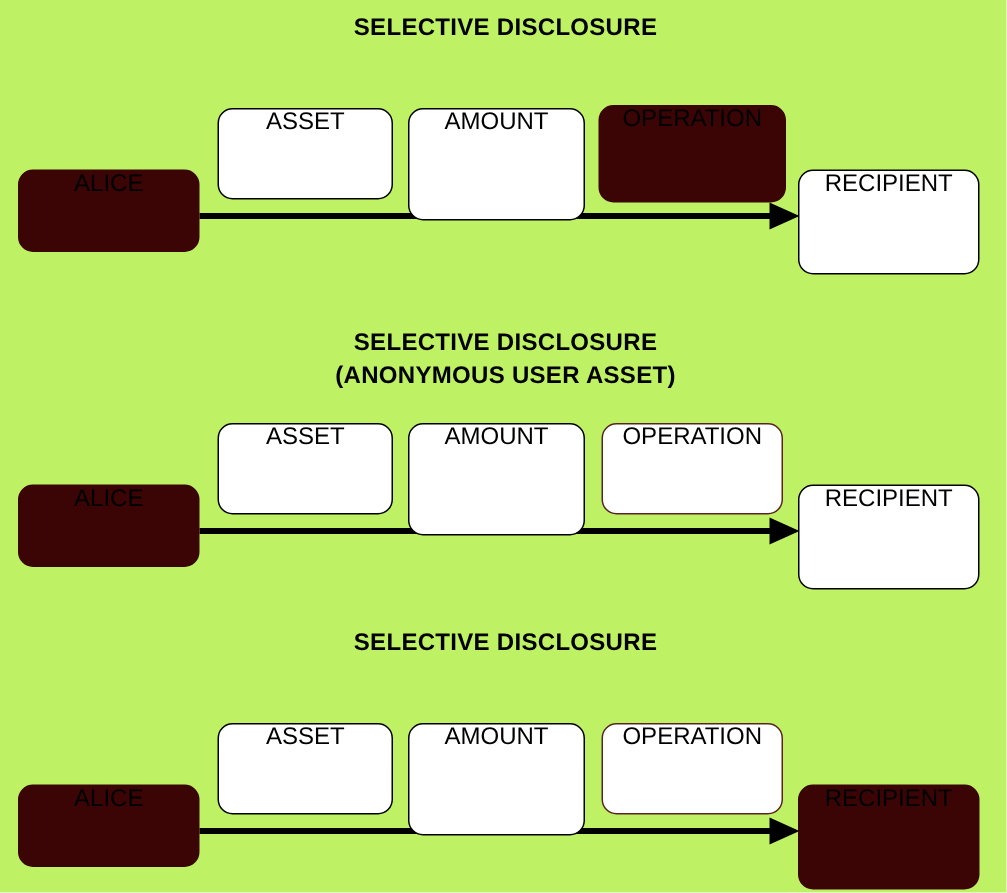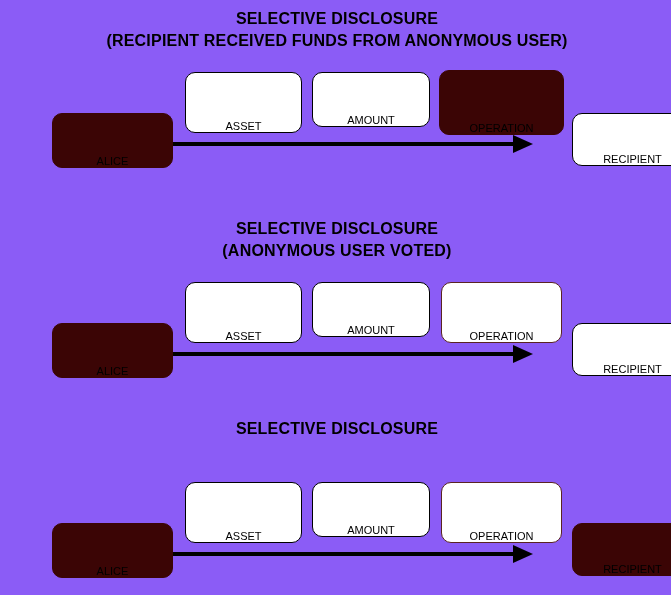--- a/index.html
+++ b/index.html
@@ -3,21 +3,21 @@
 <meta charset="utf-8">
 <style>
   * { margin: 0; padding: 0; box-sizing: border-box; }
   html, body { background: #ffffff; }
   body { font-family: "Liberation Sans", sans-serif; color: #000000; }
 
   .canvas {
     position: relative;
     width: 671px;
     height: 595px;
-    background: #8b5cf6;
+    background: #bef264;
     overflow: hidden;
   }
 
   .panel { position: absolute; left: 0; width: 671px; height: 200px; }
   .panel.p1 { top: 0; }
   .panel.p2 { top: 210px; }
   .panel.p3 { top: 410px; }
 
   .title {
     position: absolute;
@@ -29,37 +29,36 @@
     font-size: 16px;
     line-height: 22px;
     letter-spacing: 0.2px;
     color: #000000;
   }
 
   .node {
     position: absolute;
     border-radius: 10px;
     display: flex;
-    align-items: flex-end;
+    align-items: flex-start;
     justify-content: center;
-    font-size: 11px;
+    font-size: 16px;
     color: #000000;
     text-align: center;
-    margin-left: 40px;
   }
   .node.light   { background: #ffffff; border: 1px solid #000000; }
   .node.dark    { background: #3b0505; border: 1px solid #3b0505; }
   .node.outline { background: #ffffff; border: 1px solid #5a2422; }
 
   .alice     { left: 12px;  top: 113px; width: 121px; height: 55px; }
   .asset     { left: 145px; top: 72px;  width: 117px; height: 61px; }
-  .amount    { left: 272px; top: 72px;  width: 118px; height: 55px; }
+  .amount    { left: 272px; top: 72px;  width: 118px; height: 75px; }
   .operation { left: 401px; top: 72px;  width: 121px; height: 61px; }
   .operation.dark { left: 399px; top: 70px; width: 125px; height: 65px; }
-  .recipient { left: 532px; top: 113px; width: 121px; height: 53px; }
+  .recipient { left: 532px; top: 113px; width: 121px; height: 70px; }
 
   .arrow { position: absolute; left: 133px; top: 135px; width: 400px; height: 18px; }
   .arrow .shaft {
     position: absolute; left: 0; top: 7px;
     width: 384px; height: 4px; background: #000000;
   }
   .arrow .head {
     position: absolute; right: 0; top: 0;
     width: 0; height: 0;
     border-left: 20px solid #000000;
@@ -68,21 +67,20 @@
   }
 </style>
 </head>
 <body>
 
 <div class="canvas">
 
   <section class="panel p1">
     <div class="title">
       <div>SELECTIVE DISCLOSURE</div>
-      <div>(RECIPIENT RECEIVED FUNDS FROM ANONYMOUS USER)</div>
     </div>
     <div class="arrow">
       <div class="shaft"></div>
       <div class="head"></div>
     </div>
     <div class="node dark alice">
       <span>ALICE</span>
     </div>
     <div class="node light asset">
       <span>ASSET</span>
@@ -94,21 +92,21 @@
       <span>OPERATION</span>
     </div>
     <div class="node light recipient">
       <span>RECIPIENT</span>
     </div>
   </section>
 
   <section class="panel p2">
     <div class="title">
       <div>SELECTIVE DISCLOSURE</div>
-      <div>(ANONYMOUS USER VOTED)</div>
+      <div>(ANONYMOUS USER ASSET)</div>
     </div>
     <div class="arrow">
       <div class="shaft"></div>
       <div class="head"></div>
     </div>
     <div class="node dark alice">
       <span>ALICE</span>
     </div>
     <div class="node light asset">
       <span>ASSET</span>

